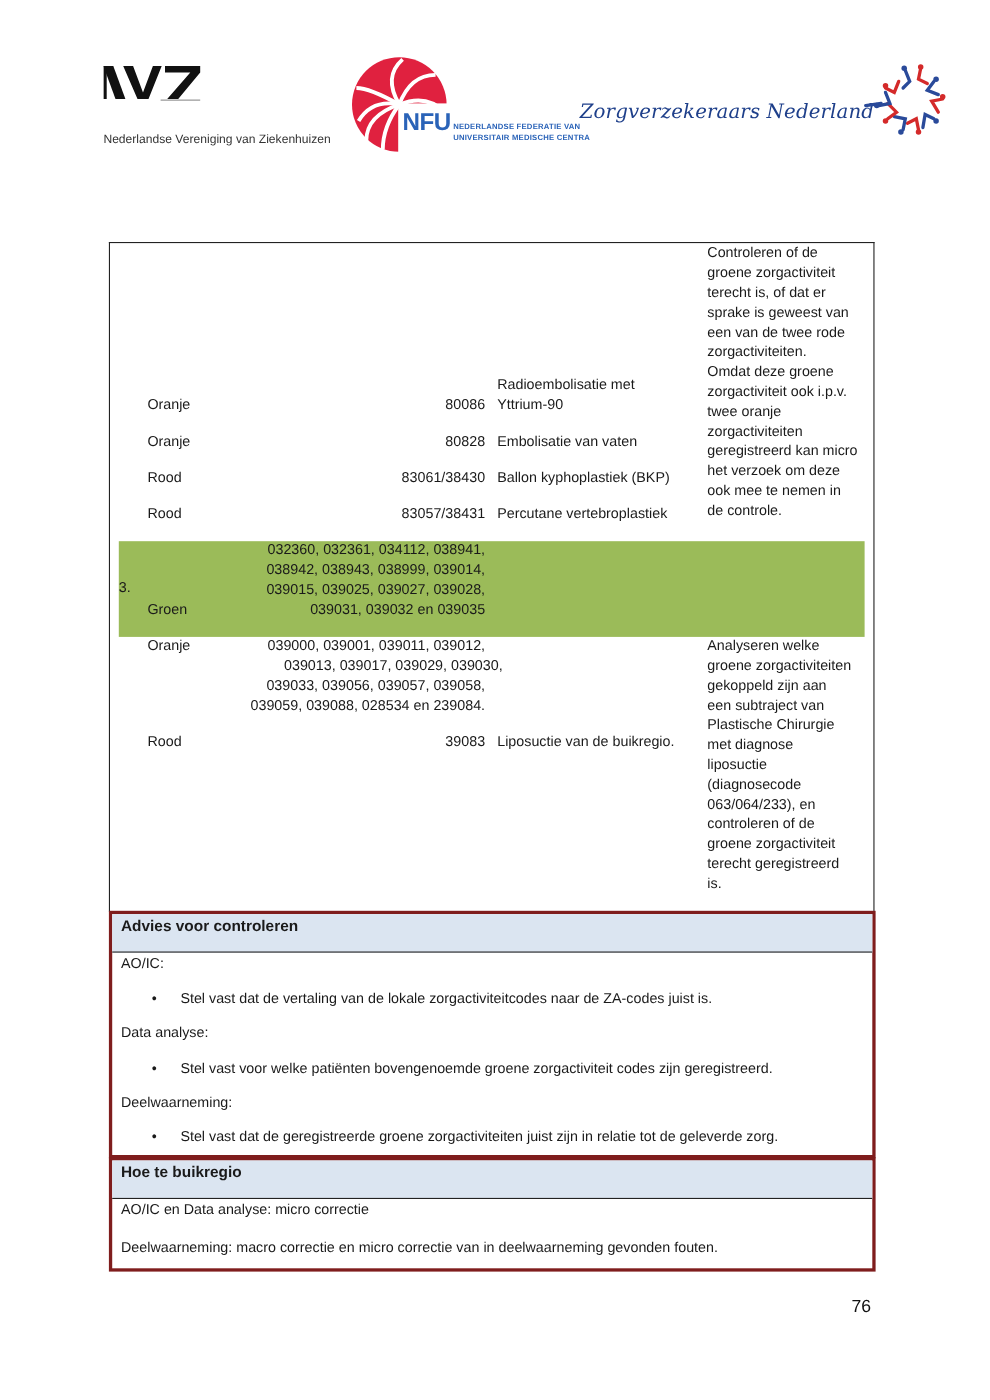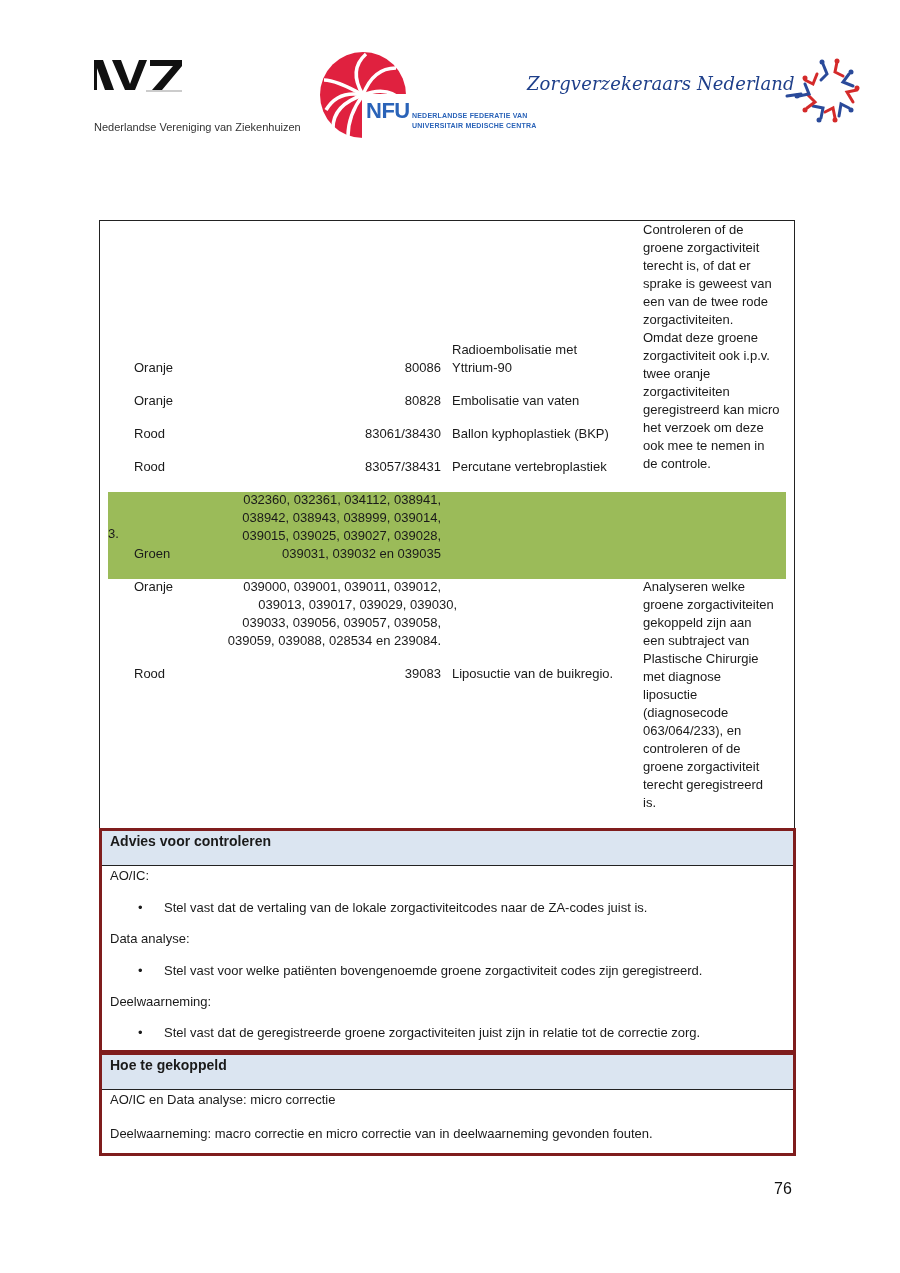--- a/index.html
+++ b/index.html
@@ -10,21 +10,21 @@
     .logo-nvz { position: absolute; left: 94px; top: 58px; width: 220px; height: 80px; }
     .nvz-mark { position: absolute; left: 0; top: 0; width: 90px; height: 34px; }
     .nvz-caption { position: absolute; left: 0; top: 63px; font-size: 11px; color: #333; white-space: nowrap; }
     .logo-nfu { position: absolute; left: 318px; top: 50px; width: 205px; height: 90px; }
     .nfu-circle { position: absolute; left: 0; top: 0; width: 90px; height: 90px; }
     .nfu-abbr { position: absolute; left: 48px; top: 48px; font-size: 22px; font-weight: bold; color: #2a63b8; letter-spacing: -0.5px; }
     .nfu-line { position: absolute; left: 94px; font-size: 7px; font-weight: bold; color: #2a63b8; white-space: nowrap; letter-spacing: 0.2px; }
     .nfu-line.l1 { top: 62px; }
     .nfu-line.l2 { top: 72px; }
     .logo-zn { position: absolute; left: 527px; top: 56px; width: 340px; height: 70px; }
-    .zn-text { position: absolute; left: 0; top: 17px; font-family: "DejaVu Serif", serif; font-style: italic; font-size: 18px; color: #1e3f8a; white-space: nowrap; letter-spacing: 0.1px; }
+    .zn-text { position: absolute; left: 0; top: 35px; font-family: "DejaVu Serif", serif; font-style: italic; font-size: 18px; color: #1e3f8a; white-space: nowrap; letter-spacing: 0.1px; }
     .zn-figures { position: absolute; left: 258px; top: 0; width: 80px; height: 70px; }
 
     
     .main-table { position: absolute; left: 99px; top: 220px; width: 696px; height: 609px; border: 1px solid #222; border-bottom: none; }
     .cell { position: absolute; font-size: 13px; line-height: 18px; white-space: nowrap; }
     .right { text-align: right; }
     .green-band { position: absolute; left: 8px; top: 271px; width: 678px; height: 87px; background: #9bbb59; }
 
     
     .section { position: absolute; left: 99px; width: 697px; border: 3px solid #7f1d1d; }
@@ -177,23 +177,23 @@
   <div class="sec-line" style="top:37px;">AO/IC:</div>
   <div class="bullet-line" style="top:69px;">
     <span class="bullet-dot">•</span><span>Stel vast dat de vertaling van de lokale zorgactiviteitcodes naar de ZA-codes juist is.</span>
   </div>
   <div class="sec-line" style="top:100px;">Data analyse:</div>
   <div class="bullet-line" style="top:132px;">
     <span class="bullet-dot">•</span><span>Stel vast voor welke patiënten bovengenoemde groene zorgactiviteit codes zijn geregistreerd.</span>
   </div>
   <div class="sec-line" style="top:163px;">Deelwaarneming:</div>
   <div class="bullet-line" style="top:194px;">
-    <span class="bullet-dot">•</span><span>Stel vast dat de geregistreerde groene zorgactiviteiten juist zijn in relatie tot de correctie zorg.</span>
+    <span class="bullet-dot">•</span><span>Stel vast dat de geregistreerde groene zorgactiviteiten juist zijn in relatie tot de geleverde zorg.</span>
   </div>
 </div>
 
 <div class="section" style="top:1052px; height:104px;">
-  <div class="section-header">Hoe te gekoppeld</div>
+  <div class="section-header">Hoe te buikregio</div>
   <div class="sec-line" style="top:37px;">AO/IC en Data analyse: micro correctie</div>
   <div class="sec-line" style="top:71px;">Deelwaarneming: macro correctie en micro correctie van in deelwaarneming gevonden fouten.</div>
 </div>
 
 <div class="page-number">76</div>
 
 </body></html>

